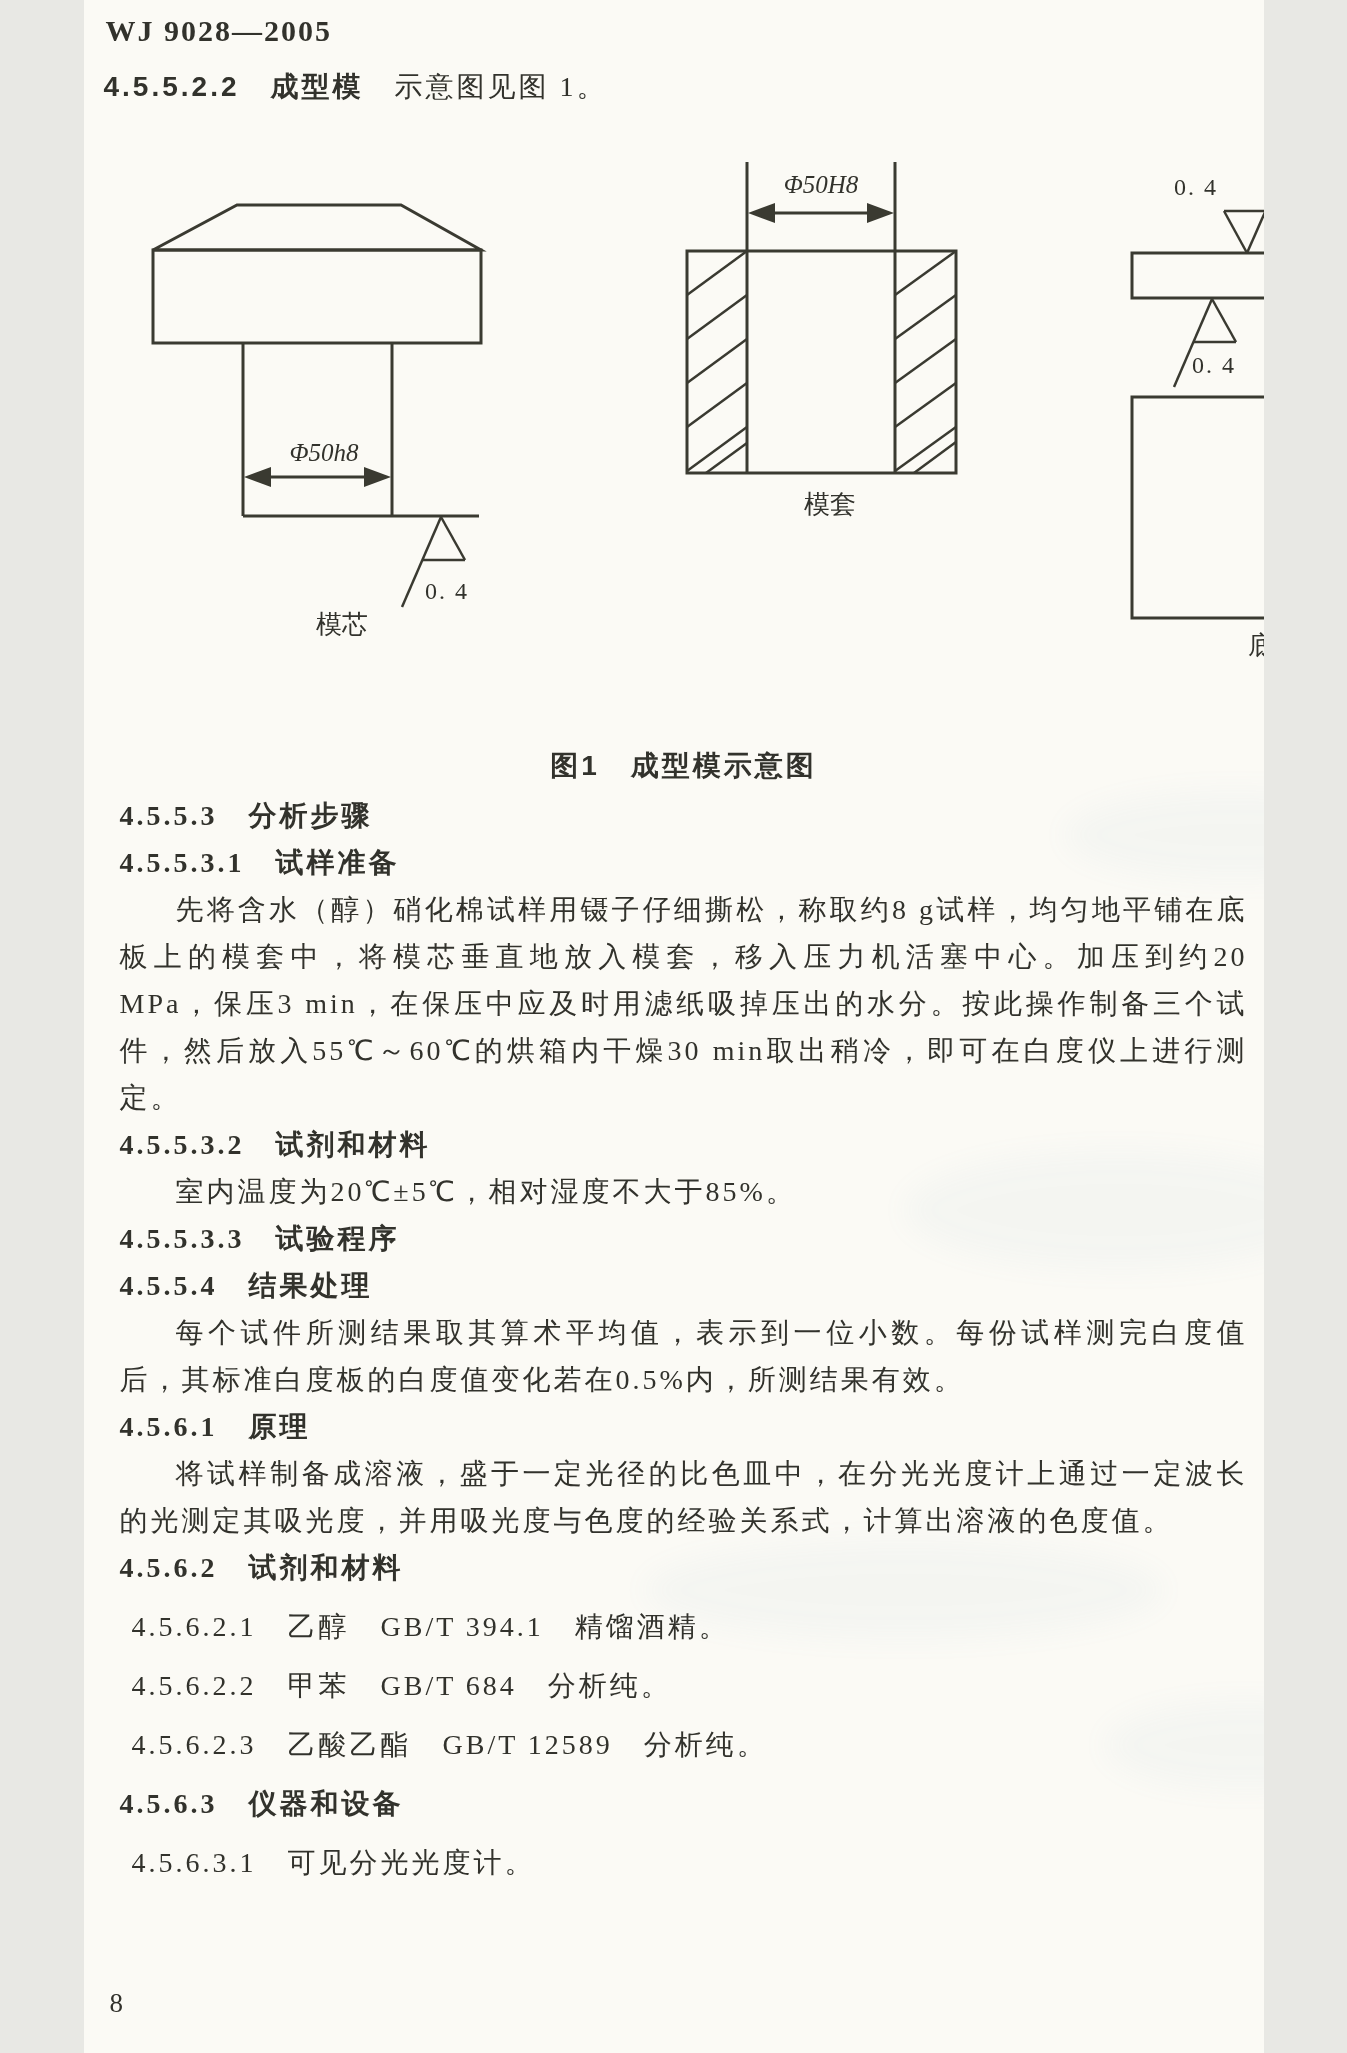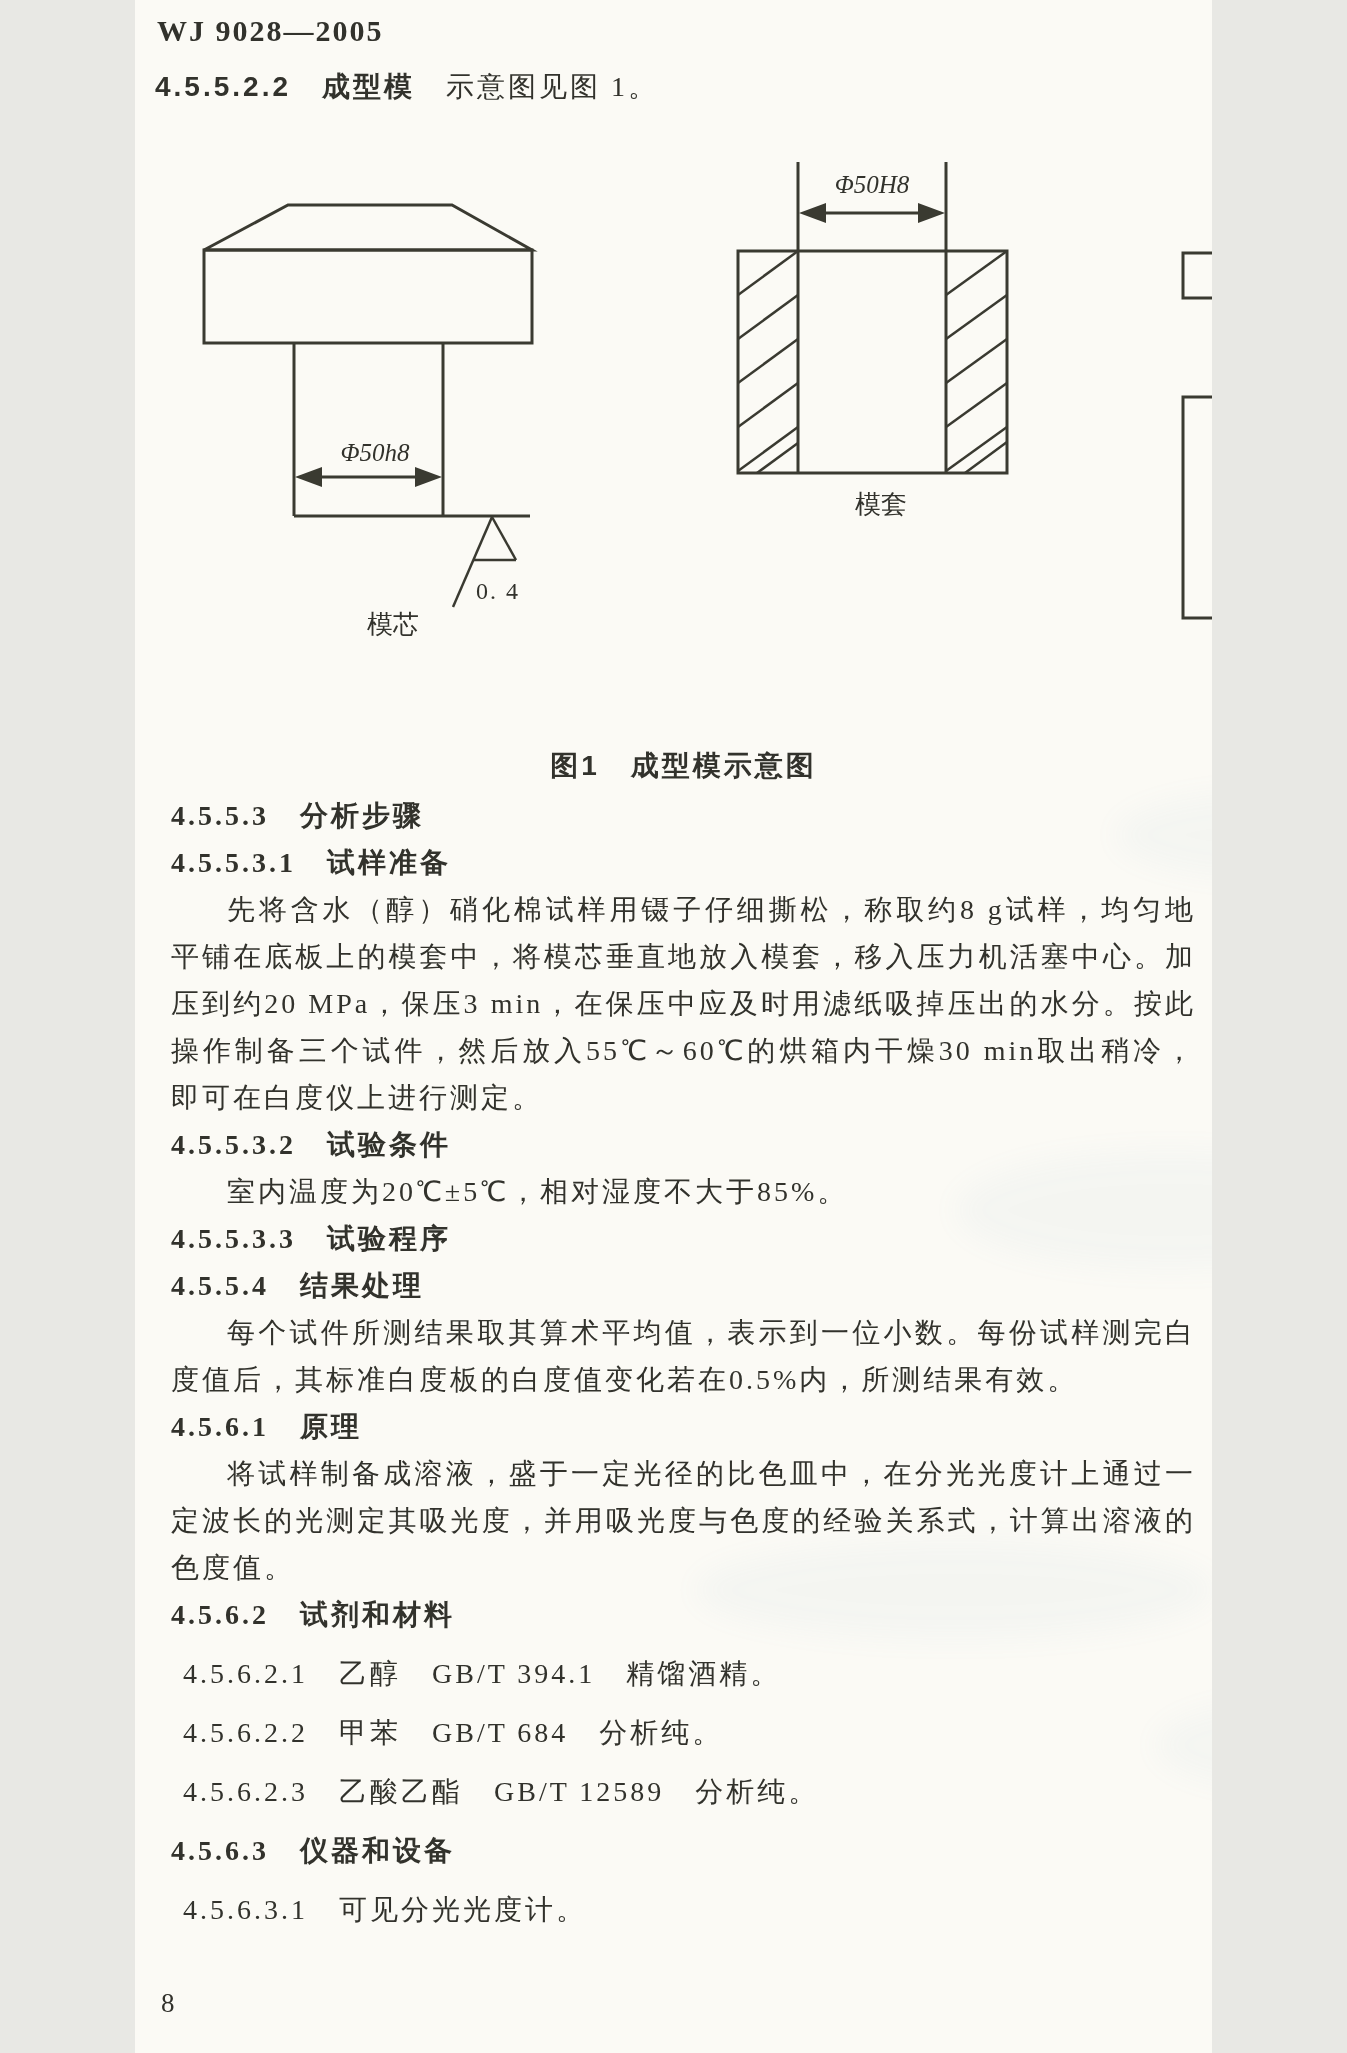--- a/index.html
+++ b/index.html
@@ -1,18 +1,18 @@
 <!DOCTYPE html>
 <html><head>
 <meta charset="utf-8">
 <style>
   html,body{margin:0;padding:0;background:#e8e8e4;}
   .page{
     position:relative;
-    width:1077px;height:2053px;
+    width:1180px;height:2053px;
     margin:0 auto;
     background:#fbfaf5;
     overflow:hidden;
     color:#32322c;
     font-family:"Liberation Serif", serif;
   }
   
   .smudge{
     position:absolute;border-radius:50%;
     background:#7fa6bb;opacity:0.05;filter:blur(14px);
@@ -145,21 +145,21 @@
       <rect x="1048" y="292" width="242" height="221"></rect>
       <text class="part-label" x="1190" y="549" text-anchor="middle" stroke="none">底板</text>
     </g>
   </svg>
 
   <div class="flow">
     <p class="caption">图1　成型模示意图</p>
     <p class="h">4.5.5.3　分析步骤</p>
     <p class="h">4.5.5.3.1　试样准备</p>
     <p class="p">先将含水（醇）硝化棉试样用镊子仔细撕松，称取约8 g试样，均匀地平铺在底板上的模套中，将模芯垂直地放入模套，移入压力机活塞中心。加压到约20 MPa，保压3 min，在保压中应及时用滤纸吸掉压出的水分。按此操作制备三个试件，然后放入55℃～60℃的烘箱内干燥30 min取出稍冷，即可在白度仪上进行测定。</p>
-    <p class="h">4.5.5.3.2　试验条件</p>
+    <p class="h">4.5.5.3.2　试剂和材料</p>
     <p class="p">室内温度为20℃±5℃，相对湿度不大于85%。</p>
     <p class="h">4.5.5.3.3　试验程序</p>
     <p class="h">4.5.5.4　结果处理</p>
     <p class="p">每个试件所测结果取其算术平均值，表示到一位小数。每份试样测完白度值后，其标准白度板的白度值变化若在0.5%内，所测结果有效。</p>
     <p class="h">4.5.6.1　原理</p>
     <p class="p">将试样制备成溶液，盛于一定光径的比色皿中，在分光光度计上通过一定波长的光测定其吸光度，并用吸光度与色度的经验关系式，计算出溶液的色度值。</p>
     <p class="h">4.5.6.2　试剂和材料</p>
     <p class="clause">4.5.6.2.1　乙醇　GB/T 394.1　精馏酒精。</p>
     <p class="clause">4.5.6.2.2　甲苯　GB/T 684　分析纯。</p>
     <p class="clause">4.5.6.2.3　乙酸乙酯　GB/T 12589　分析纯。</p>

